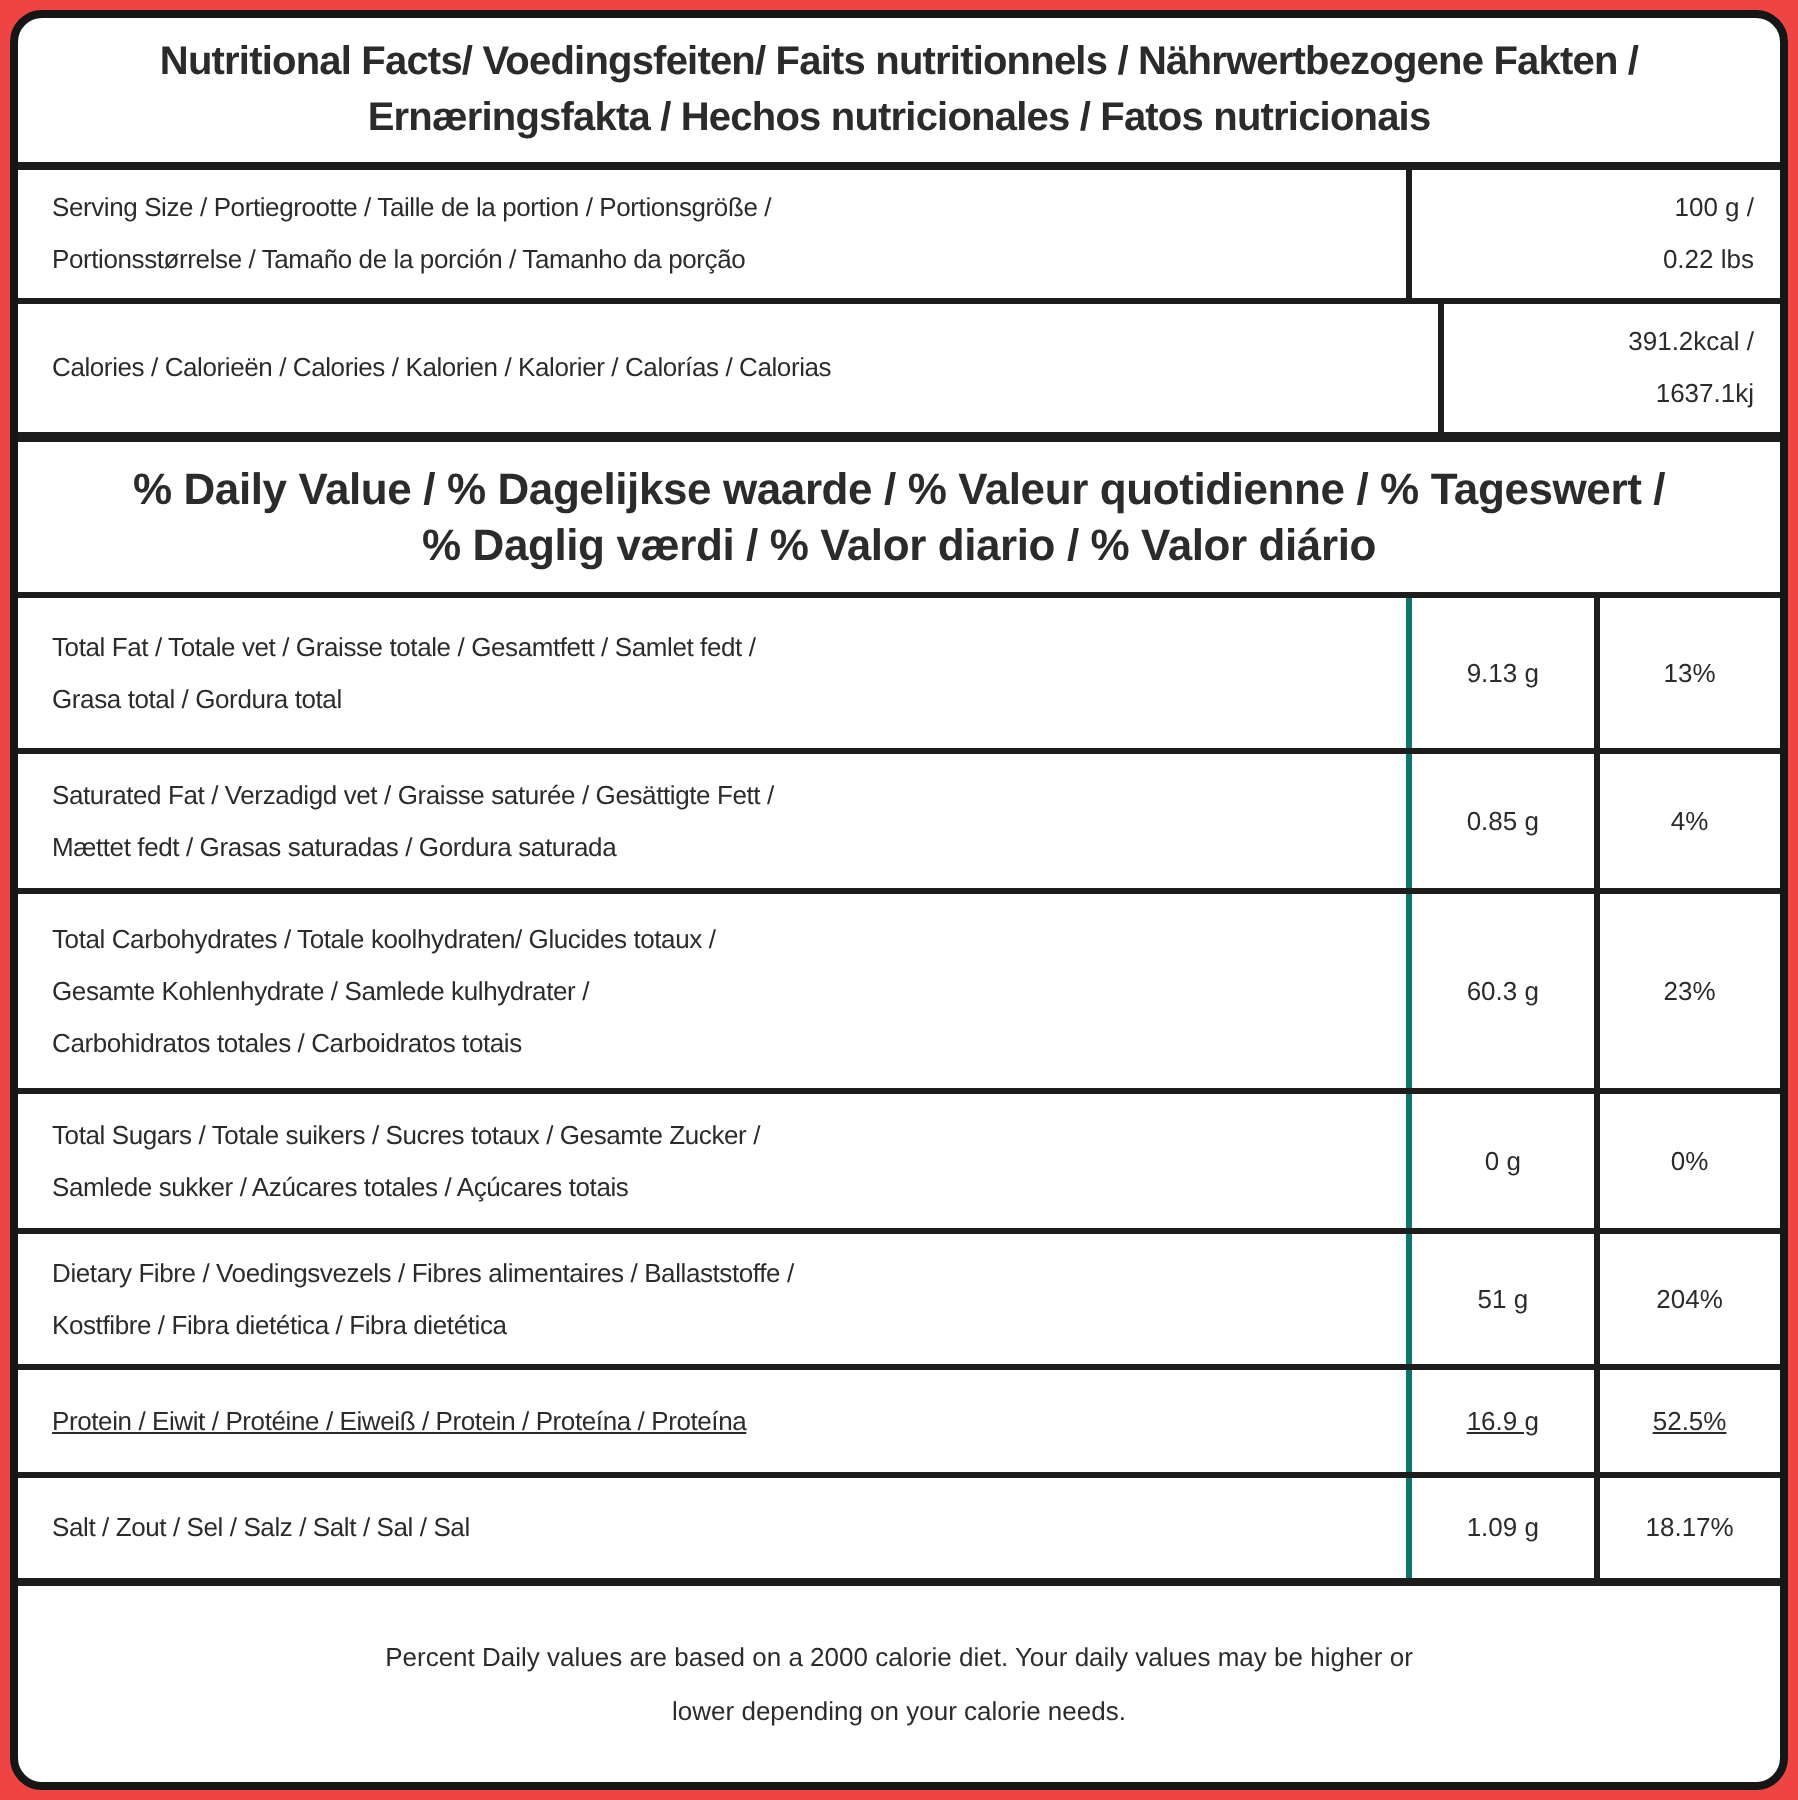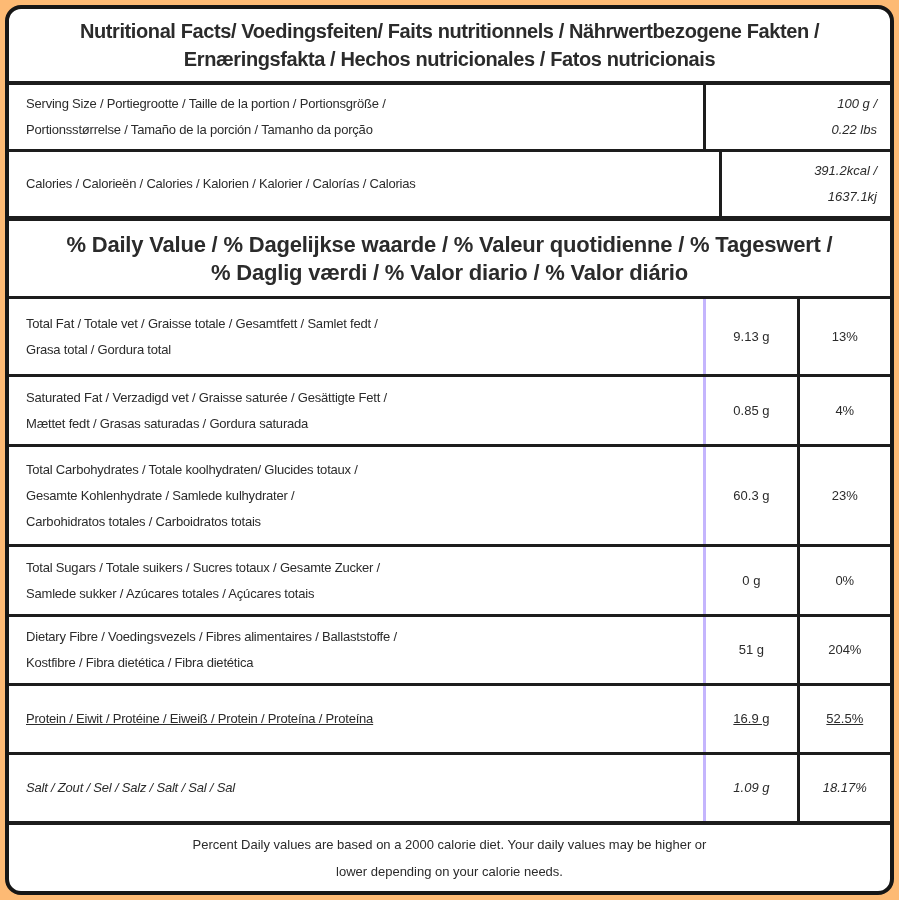--- a/index.html
+++ b/index.html
@@ -4,21 +4,21 @@
 <style>
   html, body {
     margin: 0;
     padding: 0;
     background: #000000;
     font-family: "Liberation Sans", "DejaVu Sans", sans-serif;
   }
   .page {
     width: 899px;
     height: 900px;
-    background: #fdba74;
+    background: #ef4444;
     box-sizing: border-box;
     padding: 5px;
   }
   .card {
     width: 100%;
     height: 100%;
     box-sizing: border-box;
     background: #ffffff;
     border: 4px solid #161616;
     border-radius: 16px;
@@ -50,28 +50,27 @@
     justify-content: flex-start;
     text-align: left;
     letter-spacing: -0.2px;
   }
   .value-cell {
     flex: 1 1 auto;
     border-left: 3px solid #1d1d1d;
     justify-content: flex-end;
     text-align: right;
     padding: 6px 13px 6px 6px;
-    font-style: italic;
   }
   .amount-cell {
     flex: 0 0 10.6%;
-    border-left: 3px solid #c4b5fd;
+    border-left: 3px solid #0f766e;
     justify-content: center;
     text-align: right;
-    padding: 20px 2px;
+    padding: 4px 2px;
   }
   .percent-cell {
     flex: 1 1 auto;
     border-left: 3px solid #1d1d1d;
     justify-content: center;
     text-align: center;
     padding: 4px 2px;
   }
   .full-cell {
     flex: 1 1 100%;
@@ -94,21 +93,21 @@
     font-size: 22px;
     line-height: 28px;
     letter-spacing: -0.2px;
   }
   .row-fat { min-height: 78px; }
   .row-satfat { min-height: 70px; }
   .row-carbs { min-height: 100px; }
   .row-sugars { min-height: 70px; }
   .row-fibre { min-height: 68px; }
   .row-protein { min-height: 54px; text-decoration: underline; }
-  .row-salt { min-height: 54px; border-bottom-width: 4px; font-style: italic; }
+  .row-salt { min-height: 54px; border-bottom-width: 4px; }
   .footer-row { flex: 1 1 auto; }
   .footer-row .full-cell { line-height: 27px; }
 </style>
 </head>
 <body>
 
 <div class="page">
   <div class="card">
 
     <div class="row title-row">

